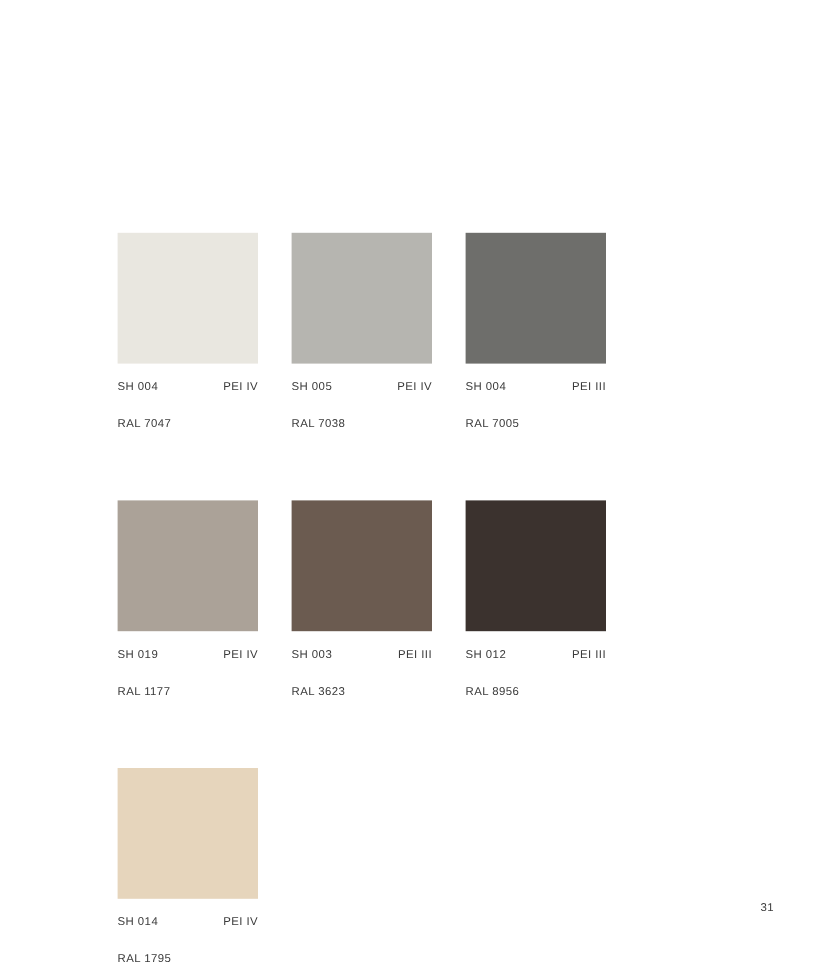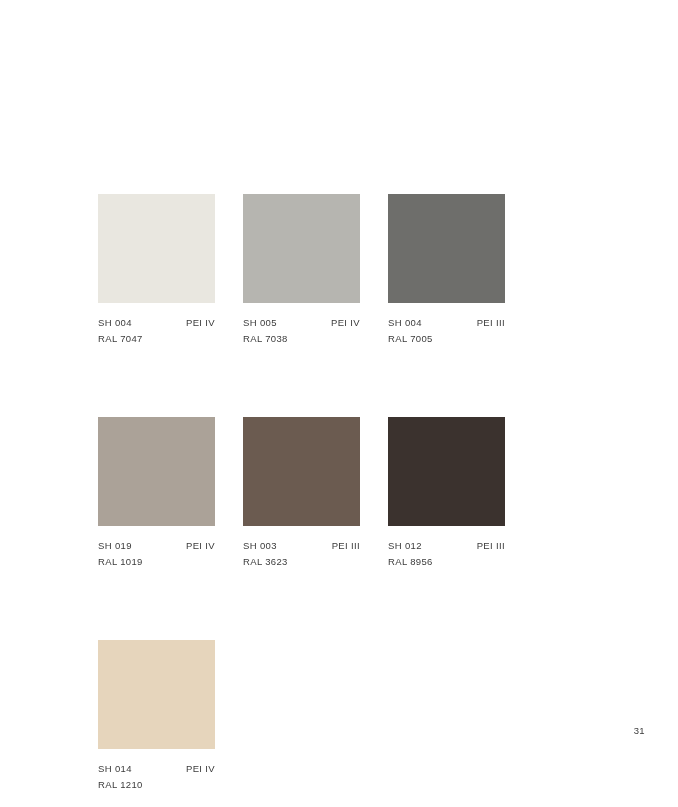--- a/index.html
+++ b/index.html
@@ -50,41 +50,42 @@
 
   .meta-row-primary {
     display: flex;
     justify-content: space-between;
     align-items: baseline;
     margin-top: 15px;
     white-space: nowrap;
   }
 
   .meta-row-secondary {
+    margin-top: 15px;
     white-space: nowrap;
   }
 
   .code-label,
   .pei-label,
   .ral-label {
     font-size: 9.5px;
     letter-spacing: 0.35px;
     color: #3b3b3b;
     font-weight: 400;
     line-height: 1;
   }
 
   .pei-label {
     text-align: left;
   }
 
   .page-number {
     position: absolute;
     right: 33px;
-    top: 726px;
+    top: 752px;
     font-size: 9.5px;
     letter-spacing: 0.35px;
     color: #3b3b3b;
     line-height: 1;
   }
 </style>
 </head>
 <body style="background: rgb(255, 255, 255);">
 
 <div class="page">
@@ -131,21 +132,21 @@
     </div>
 
     <div class="swatch-cell">
       <span class="swatch-chip" style="background-color: rgb(171, 162, 152);"></span>
       <div class="swatch-meta">
         <div class="meta-row-primary">
           <span class="code-label">SH 019</span>
           <span class="pei-label">PEI IV</span>
         </div>
         <div class="meta-row-secondary">
-          <span class="ral-label">RAL 1019</span>
+          <span class="ral-label">RAL 1177</span>
         </div>
       </div>
     </div>
 
     <div class="swatch-cell">
       <span class="swatch-chip" style="background-color: rgb(107, 91, 80);"></span>
       <div class="swatch-meta">
         <div class="meta-row-primary">
           <span class="code-label">SH 003</span>
           <span class="pei-label">PEI III</span>
@@ -170,21 +171,21 @@
     </div>
 
     <div class="swatch-cell">
       <span class="swatch-chip" style="background-color: rgb(230, 213, 188);"></span>
       <div class="swatch-meta">
         <div class="meta-row-primary">
           <span class="code-label">SH 014</span>
           <span class="pei-label">PEI IV</span>
         </div>
         <div class="meta-row-secondary">
-          <span class="ral-label">RAL 1210</span>
+          <span class="ral-label">RAL 1795</span>
         </div>
       </div>
     </div>
 
   </div>
 
   <div class="page-number">31</div>
 
 </div>
 

